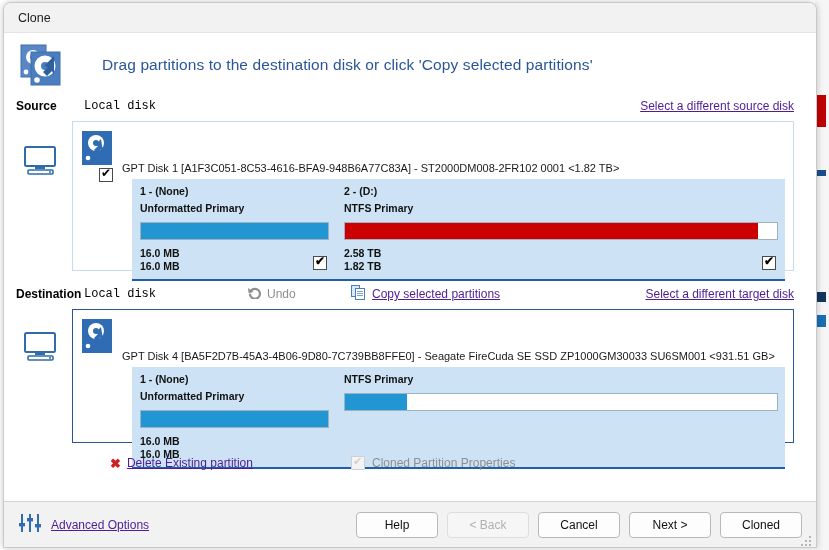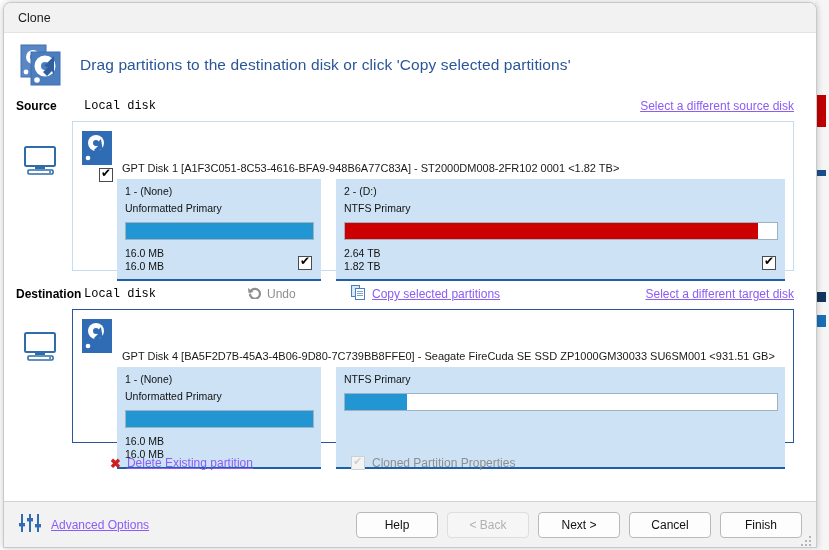--- a/index.html
+++ b/index.html
@@ -52,41 +52,42 @@
     position: relative;
     height: 515px;
     background: #ffffff;
   }
 
   
   .banner {
     display: flex; align-items: center;
     padding: 10px 0 8px 14px;
     height: 62px;
+    gap: 22px;
   }
   .banner-icon { width: 46px; height: 46px; position: relative; flex: 0 0 46px; }
   .banner-text {
     margin-left: 16px;
     font-size: 15.5px;
     color: #2a5699;
     letter-spacing: .1px;
   }
 
   
   .sec-row {
     position: relative;
     height: 22px;
     padding-left: 12px;
     display: flex; align-items: center;
     font-size: 12px; color: #000;
   }
   .sec-label { font-weight: bold; width: 62px; }
   .sec-sub { margin-left: 6px; font-family: Liberation Mono, monospace; }
   .link {
-    color: #8b5cf6; text-decoration: underline; cursor: pointer;
+    color: #4c1d95; text-decoration: underline; cursor: pointer;
     font-size: 12px;
   }
   .sec-right { position: absolute; right: 22px; }
 
   
   .diskpanel {
     position: relative;
     margin: 4px 22px 0 68px;
     background: #ffffff;
     border: 1px solid #c5dbef;
@@ -102,23 +103,24 @@
   .disk-head { display: flex; align-items: flex-start; }
   .disk-icon { width: 30px; height: 34px; flex: 0 0 30px; margin: 1px 0 0 1px; }
   .disk-title {
     font-size: 11px; color: #1a1a1a; margin-left: 10px; padding-top: 4px;
     white-space: nowrap;
     margin-top: 28px;
   }
 
   .parts {
     display: flex;
-    margin-left: 36px;
+    margin-left: 51px;
     margin-top: 5px;
-    gap: 15px;
+    gap: 0;
+    font-weight: bold;
   }
   .part {
     background: #cde3f5;
     border-bottom: 2px solid #1f5fa8;
     padding: 6px 7px 6px 8px;
     position: relative;
   }
   .part.p1 { width: 204px; }
   .part.p2 { flex: 1; }
   .part .pline1 { font-size: 10.5px; color: #111; margin-bottom: 5px; }
@@ -289,21 +291,21 @@
               <span class="ckbox checked part-ck"></span>
             </div>
 
             <div class="part p2">
               <div class="pline1">2 -  (D:)</div>
               <div class="pline2">NTFS Primary</div>
               <div class="bar">
                 <span class="fill" style="width:95.6%;background:#cc0000;"></span>
               </div>
               <div class="sizes">
-                <div>2.64 TB</div>
+                <div>2.58 TB</div>
                 <div>1.82 TB</div>
               </div>
               <span class="ckbox checked part-ck"></span>
             </div>
           </div>
         </div>
       </div>
 
       <div class="sec-row" style="margin-top:12px;">
         <span class="sec-label">Destination</span>
@@ -409,23 +411,23 @@
               <rect x="9" y="6" width="6" height="3.4" fill="#2f6cb3"></rect>
               <rect x="17" y="12" width="6" height="3.4" fill="#2f6cb3"></rect>
             </svg>
           </span>
           <span class="link">Advanced Options</span>
         </span>
 
         <span class="btns">
           <span class="btn">Help</span>
           <span class="btn disabled">&lt; Back</span>
+          <span class="btn">Cancel</span>
           <span class="btn">Next &gt;</span>
-          <span class="btn">Cancel</span>
-          <span class="btn">Finish</span>
+          <span class="btn">Cloned</span>
         </span>
 
         <span class="grip">
           <i style="left:8px;top:2px;"></i>
           <i style="left:4px;top:6px;"></i>
             <i style="left:8px;top:6px;"></i>
           <i style="left:0px;top:10px;"></i>
             <i style="left:4px;top:10px;"></i>
             <i style="left:8px;top:10px;"></i>
         </span>

